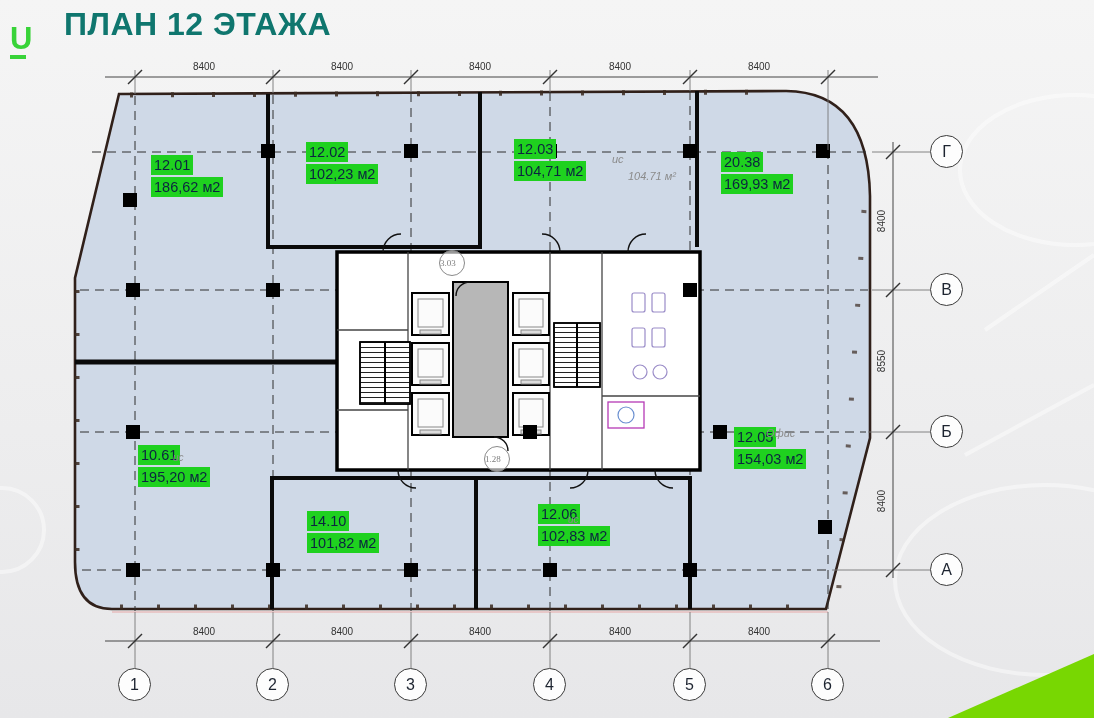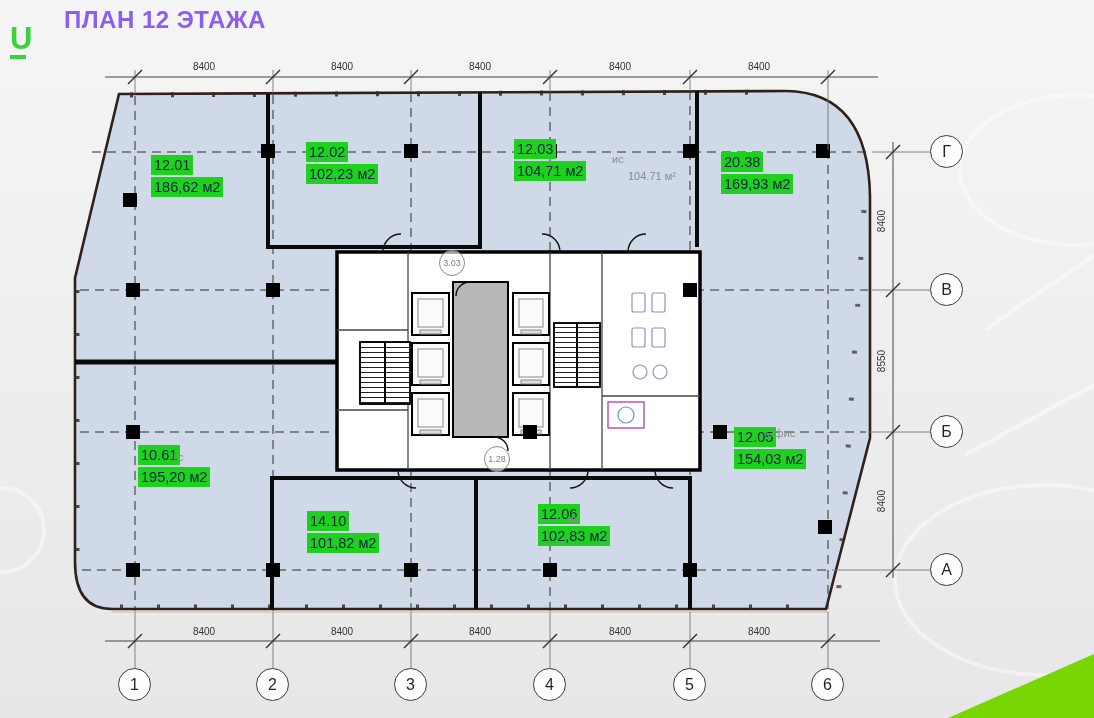--- a/index.html
+++ b/index.html
@@ -3,50 +3,50 @@
 <meta charset="utf-8">
 <style>
   html,body{margin:0;padding:0;}
   body{
     width:1094px;height:718px;position:relative;overflow:hidden;
     font-family:"Liberation Sans",sans-serif;
     background:linear-gradient(180deg,#f5f5f5 0%,#ededee 60%,#e7e7e9 100%);
   }
   .abs{position:absolute;}
   
-  .page-title{left:64px;top:6px;font-size:24px;font-weight:600;color:#8b5cf6;letter-spacing:.5px;}
+  .page-title{left:64px;top:6px;font-size:32px;font-weight:600;color:#0f766e;letter-spacing:.5px;}
   .logo{left:10px;top:24px;color:#38d338;font-weight:600;}
   .logo .logo-u{font-size:31px;line-height:30px;display:block;}
   .logo .logo-bar{width:16px;height:3.5px;background:#38d338;margin-top:1px;}
   
   .room-label{line-height:0;}
   .room-label .rl{
     display:inline-block;background:#1fd11f;color:#0c2440;
     font-size:14.5px;font-weight:500;line-height:18px;padding:1px 3px;margin-bottom:2px;
   }
   .room-label .break{display:block;height:0;}
   
-  .ghost{color:#8b8b8b;font-size:11px;white-space:nowrap;}
+  .ghost{color:#8b8b8b;font-size:11px;white-space:nowrap;font-style:italic;}
   
   .dim{font-size:10px;color:#333;transform:translateX(-50%);}
   .dim-v{
     font-size:10px;color:#333;writing-mode:vertical-rl;transform:rotate(180deg) translateY(50%);
     transform-origin:center;
   }
   
   .bubble{
     width:33px;height:33px;border:1.4px solid #3a3a3a;border-radius:50%;
     display:flex;align-items:center;justify-content:center;
     font-size:16px;color:#1d2430;background:#fdfdfd;box-sizing:border-box;
   }
   
   .core-circle{
     width:26px;height:26px;border:1px solid #8a8a8a;border-radius:50%;
-    display:flex;align-items:center;justify-content:center;
-    font-size:9px;color:#7d7d7d;background:rgba(255,255,255,.6);box-sizing:border-box;
+    display:flex;align-items:center;justify-content:flex-start;
+    font-size:9px;color:#7d7d7d;background:rgba(255,255,255,.6);box-sizing:border-box;font-family:Liberation Serif, serif;
   }
   .wedge{
     left:948px;top:636px;width:146px;height:82px;background:#78d702;
     clip-path:polygon(0 100%,100% 22%,100% 100%);
   }
 </style>
 </head>
 <body>
 
 <svg class="abs" style="left:0;top:0" width="1094" height="718" viewBox="0 0 1094 718">

